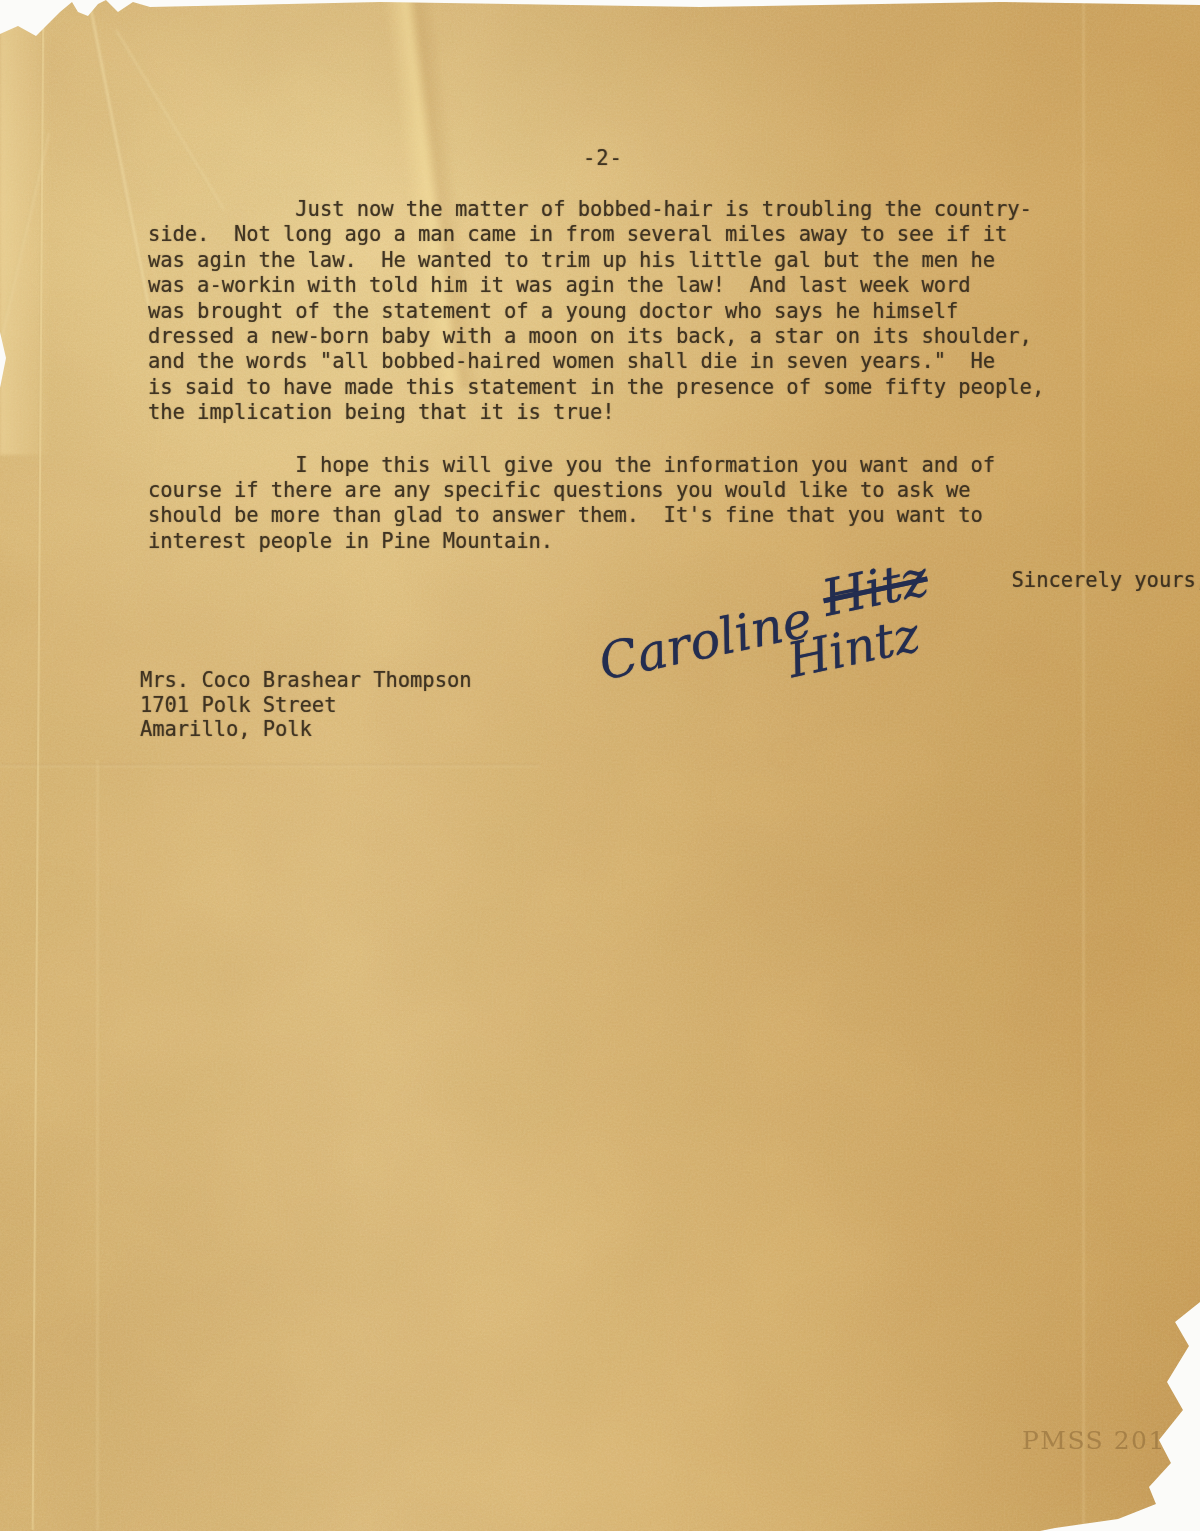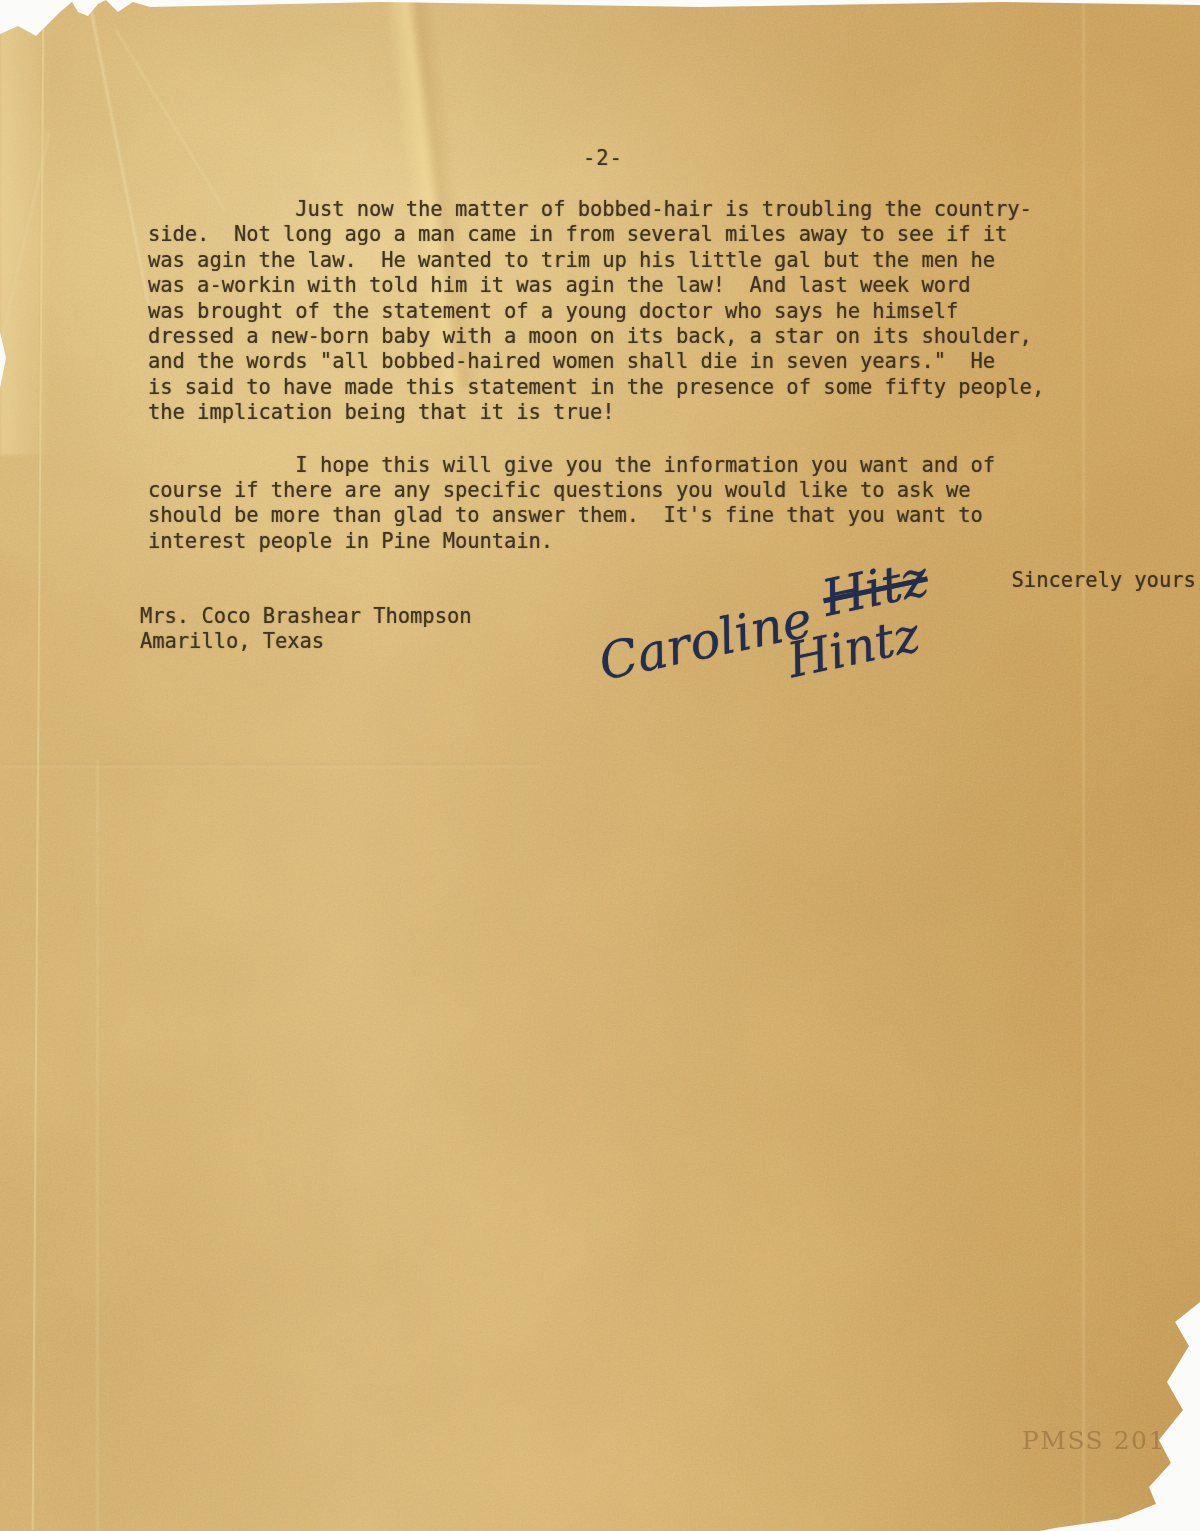--- a/index.html
+++ b/index.html
@@ -91,21 +91,21 @@
     font-family: "DejaVu Serif", serif;
     font-style: italic;
     text-shadow: 0 0 1px rgba(25,32,70,0.7);
     pointer-events: none;
   }
   .sig-line1 { font-size: 50px; white-space: nowrap; }
   .sig-struck { text-decoration: line-through; position: relative; top: -16px; }
   .sig-line2 { font-size: 48px; margin-left: 185px; margin-top: -20px; white-space: nowrap; }
 
   .address {
-    position: absolute; left: 140px; top: 604px;
+    position: absolute; left: 140px; top: 668px;
     line-height: 24.7px;
   }
   .watermark {
     position: absolute; left: 1022px; top: 1426px;
     font-family: "DejaVu Serif", serif;
     font-size: 25px;
     color: rgba(146,110,58,0.62);
     letter-spacing: 1.5px;
   }
 </style>
@@ -164,18 +164,19 @@
       <div class="typed closing">Sincerely yours,</div>
     </div>
 
     <div class="signature">
       <div class="sig-line1"><span>Caroline</span> <span class="sig-struck">Hitz</span></div>
       <div class="sig-line2">Hintz</div>
     </div>
 
     <div class="typed address">
       <div>Mrs. Coco Brashear Thompson</div>
-      <div>Amarillo, Texas</div>
+      <div>1701 Polk Street</div>
+      <div>Amarillo, Polk</div>
     </div>
 
     <div class="watermark">PMSS 2015</div>
   </div>
 </div>
 
 </body></html>

